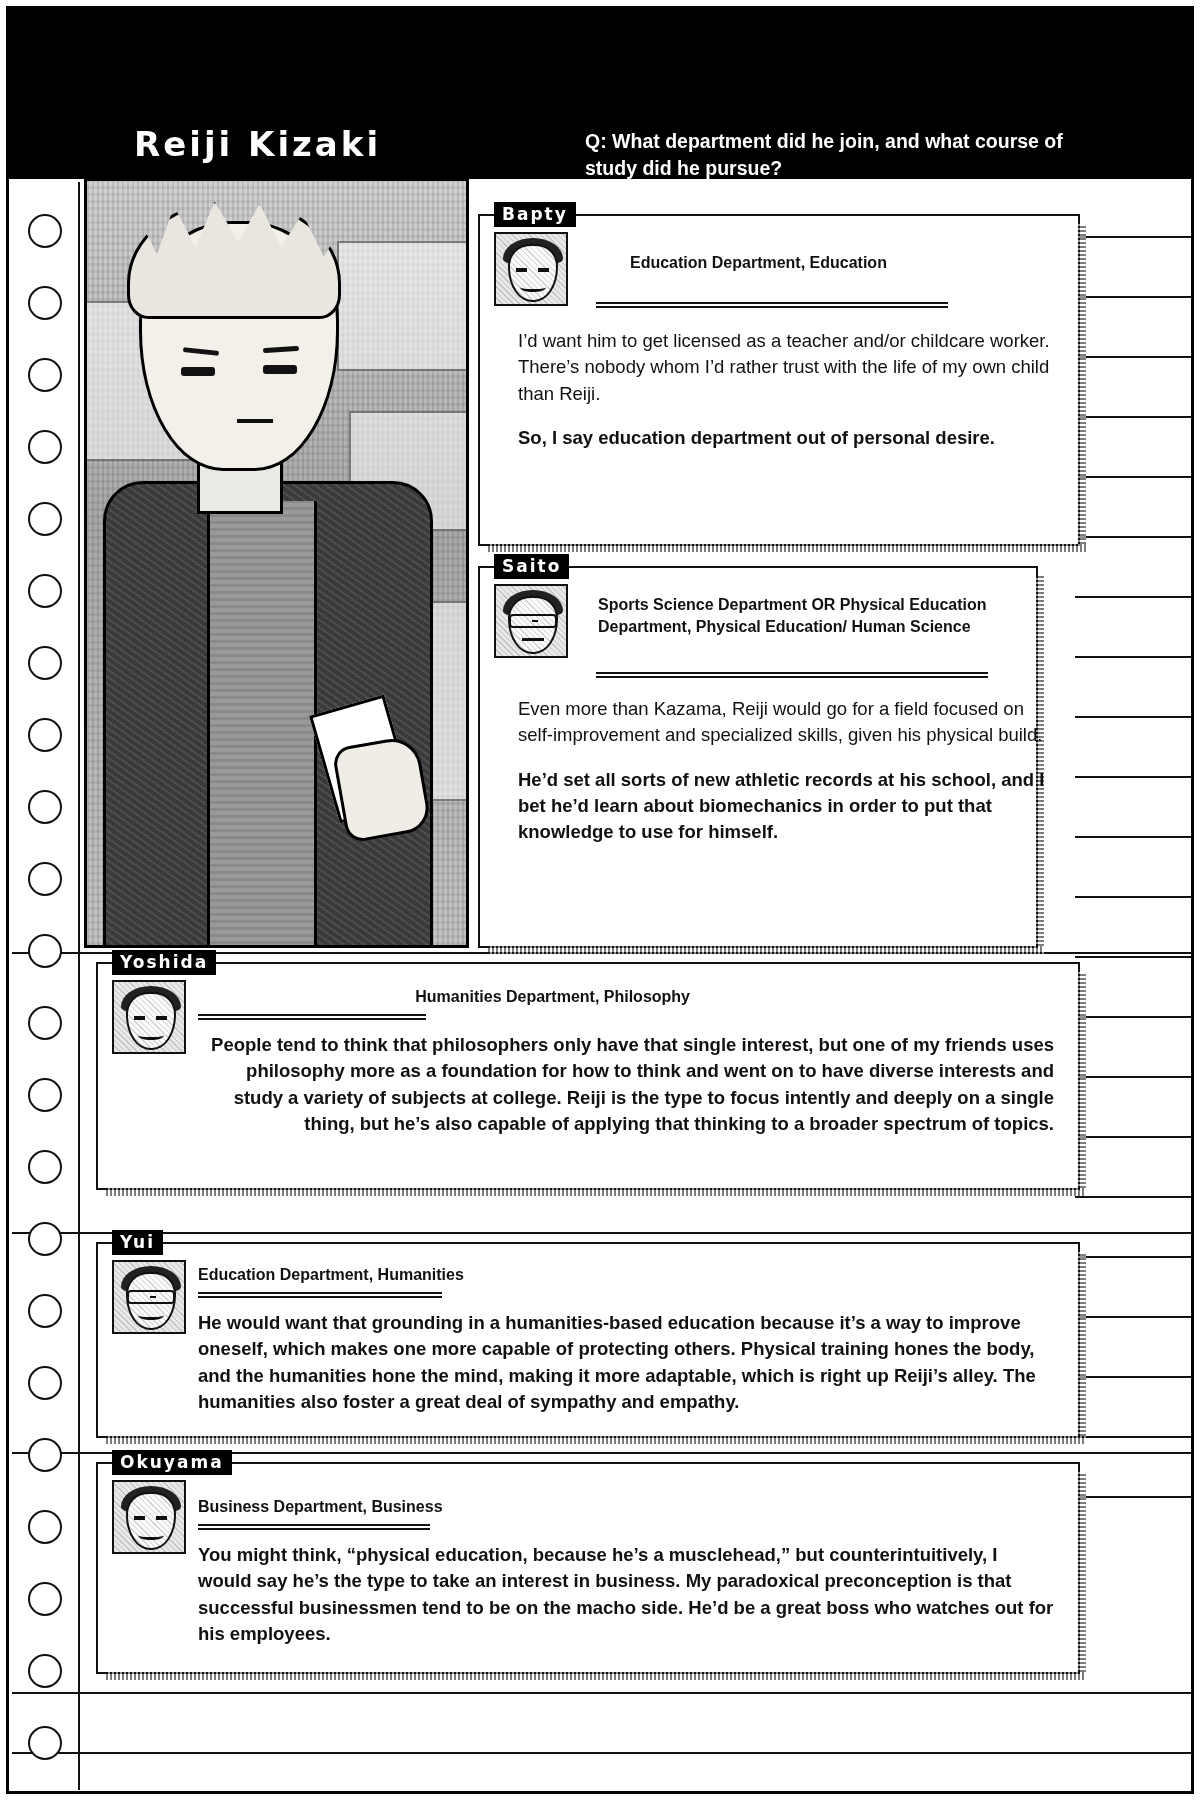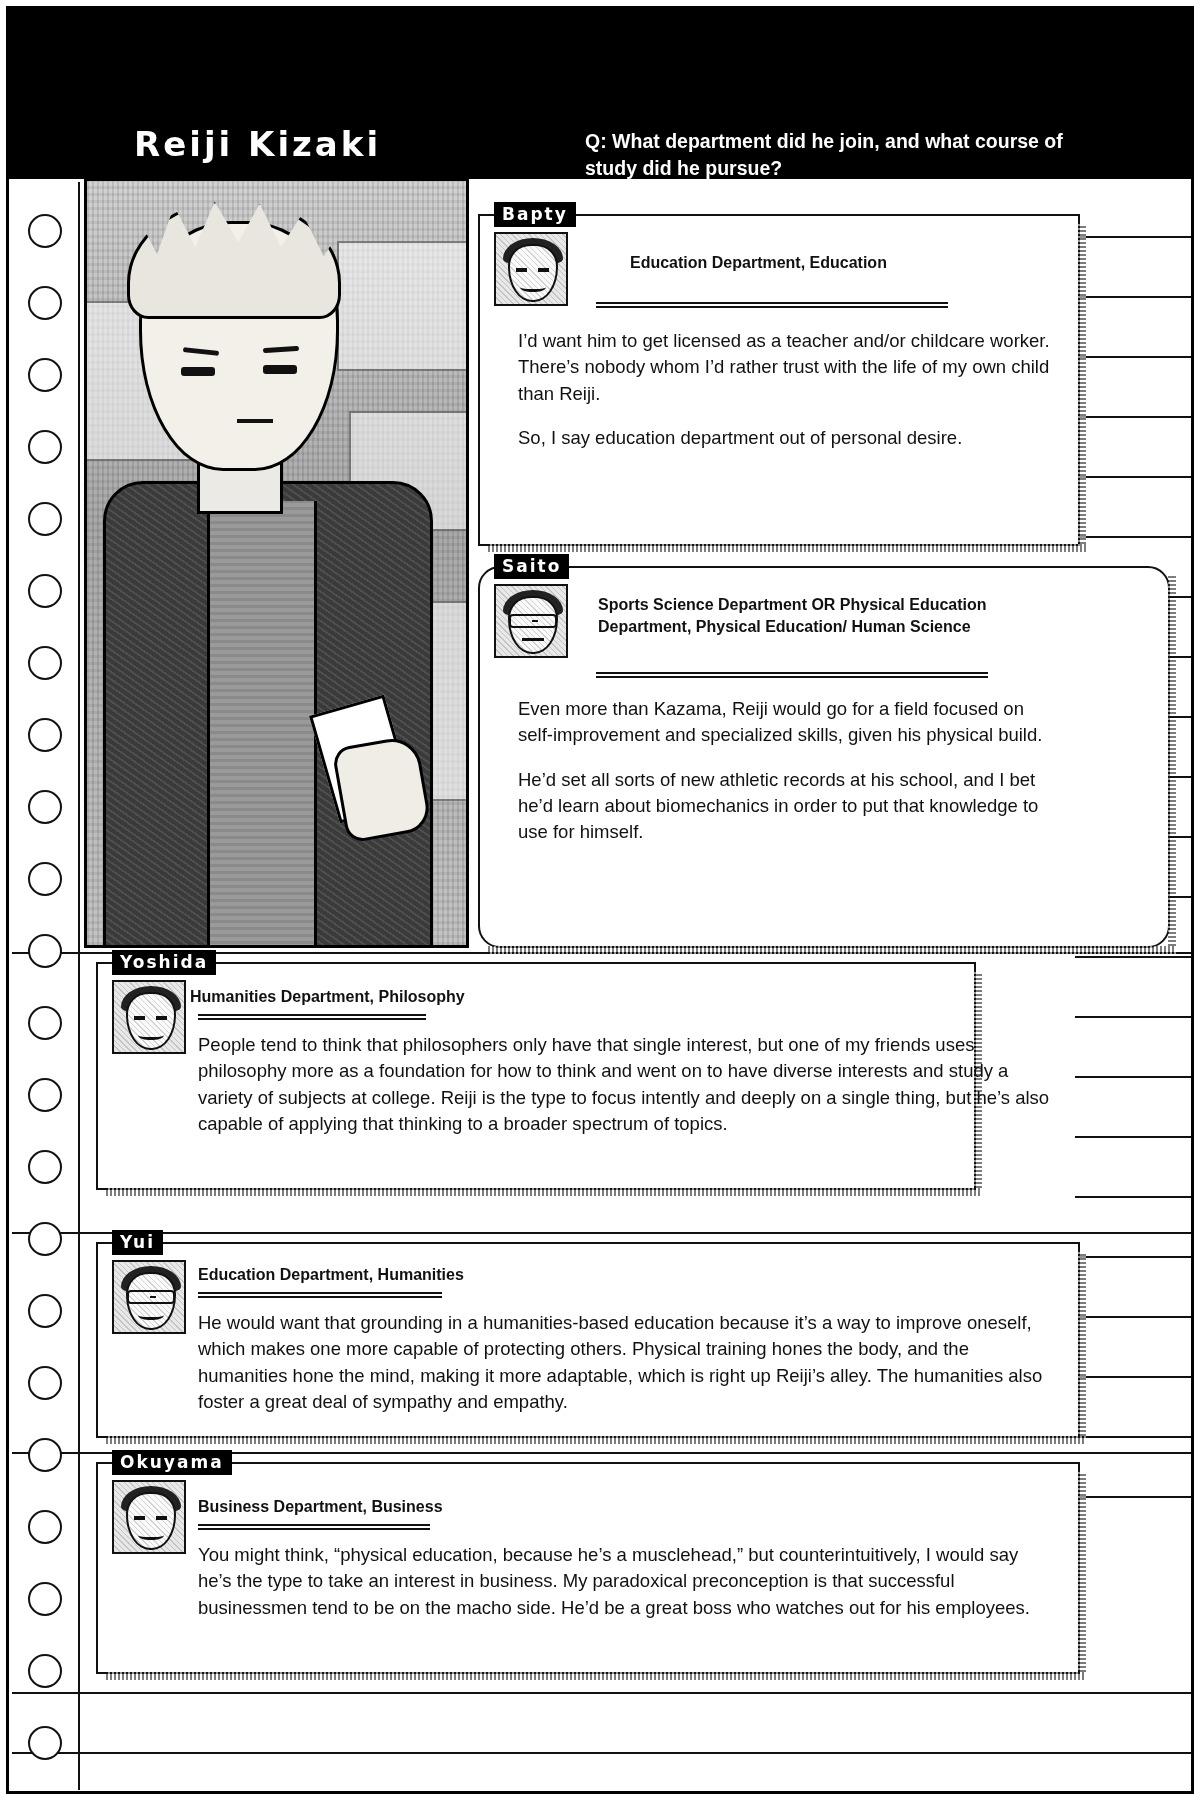--- a/index.html
+++ b/index.html
@@ -256,21 +256,21 @@
     border-top: 2px solid #111;
     border-bottom: 2px solid #111;
   }
   .body-text {
     position: absolute;
     font-size: 18.5px;
     line-height: 1.42;
     color: #111;
   }
   .body-text p { margin: 0 0 18px 0; }
-  .body-text p:last-child { margin-bottom: 0; }
+  .body-text p:last-child { margin-bottom: 0; font-weight: bold; }
 </style>
 </head>
 <body>
 
 <div class="page">
   <div class="outer-border"></div>
 
   <div class="rule-line" style="left:1075px; top:236px; width:116px;"></div>
   <div class="rule-line" style="left:1075px; top:296px; width:116px;"></div>
   <div class="rule-line" style="left:1075px; top:356px; width:116px;"></div>
@@ -367,21 +367,21 @@
 
     <div class="answer-title" style="left:118px; top:36px; width:420px;margin-left:32px;">Education Department, Education</div>
     <div class="dbl-rule" style="left:116px; top:86px; width:352px;"></div>
 
     <div class="body-text" style="left:38px; top:112px; width:538px;">
       <p>I’d want him to get licensed as a teacher and/or childcare worker. There’s nobody whom I’d rather trust with the life of my own child than Reiji.</p>
       <p>So, I say education department out of personal desire.</p>
     </div>
   </div>
 
-  <div class="card" style="left:478px; top:566px; width:692px; height:382px;border-radius:22px;">
+  <div class="card" style="left:478px; top:566px; width:560px; height:382px;">
     <div class="shadow-b"></div>
     <div class="shadow-r"></div>
     <div class="name-tag">Saito</div>
 
     <div class="avatar" style="left:14px; top:16px;">
       <div class="hair"></div>
       <div class="face"></div>
       <div class="glasses"></div>
       <div class="mouth"></div>
       <div class="hatch"></div>
@@ -389,21 +389,21 @@
 
     <div class="answer-title" style="left:118px; top:26px; width:420px;">Sports Science Department OR Physical Education Department, Physical Education/ Human Science</div>
     <div class="dbl-rule" style="left:116px; top:104px; width:392px;"></div>
 
     <div class="body-text" style="left:38px; top:128px; width:540px;">
       <p>Even more than Kazama, Reiji would go for a field focused on self-improvement and specialized skills, given his physical build.</p>
       <p>He’d set all sorts of new athletic records at his school, and I bet he’d learn about biomechanics in order to put that knowledge to use for himself.</p>
     </div>
   </div>
 
-  <div class="card" style="left:96px; top:962px; width:880px; height:228px;">
+  <div class="card" style="left:96px; top:962px; width:984px; height:228px;text-align:right;">
     <div class="shadow-b"></div>
     <div class="shadow-r"></div>
     <div class="name-tag">Yoshida</div>
 
     <div class="avatar" style="left:14px; top:16px;">
       <div class="hair"></div>
       <div class="face"></div>
       <div class="eyeL"></div>
       <div class="eyeR"></div>
       <div class="smile"></div>

